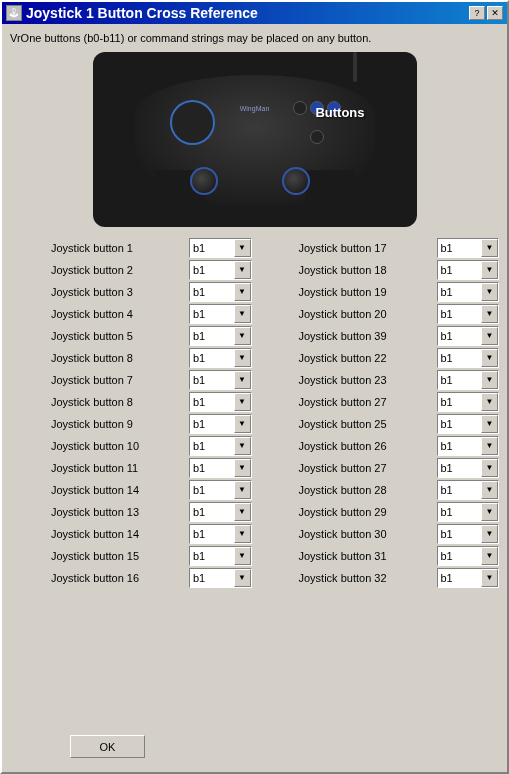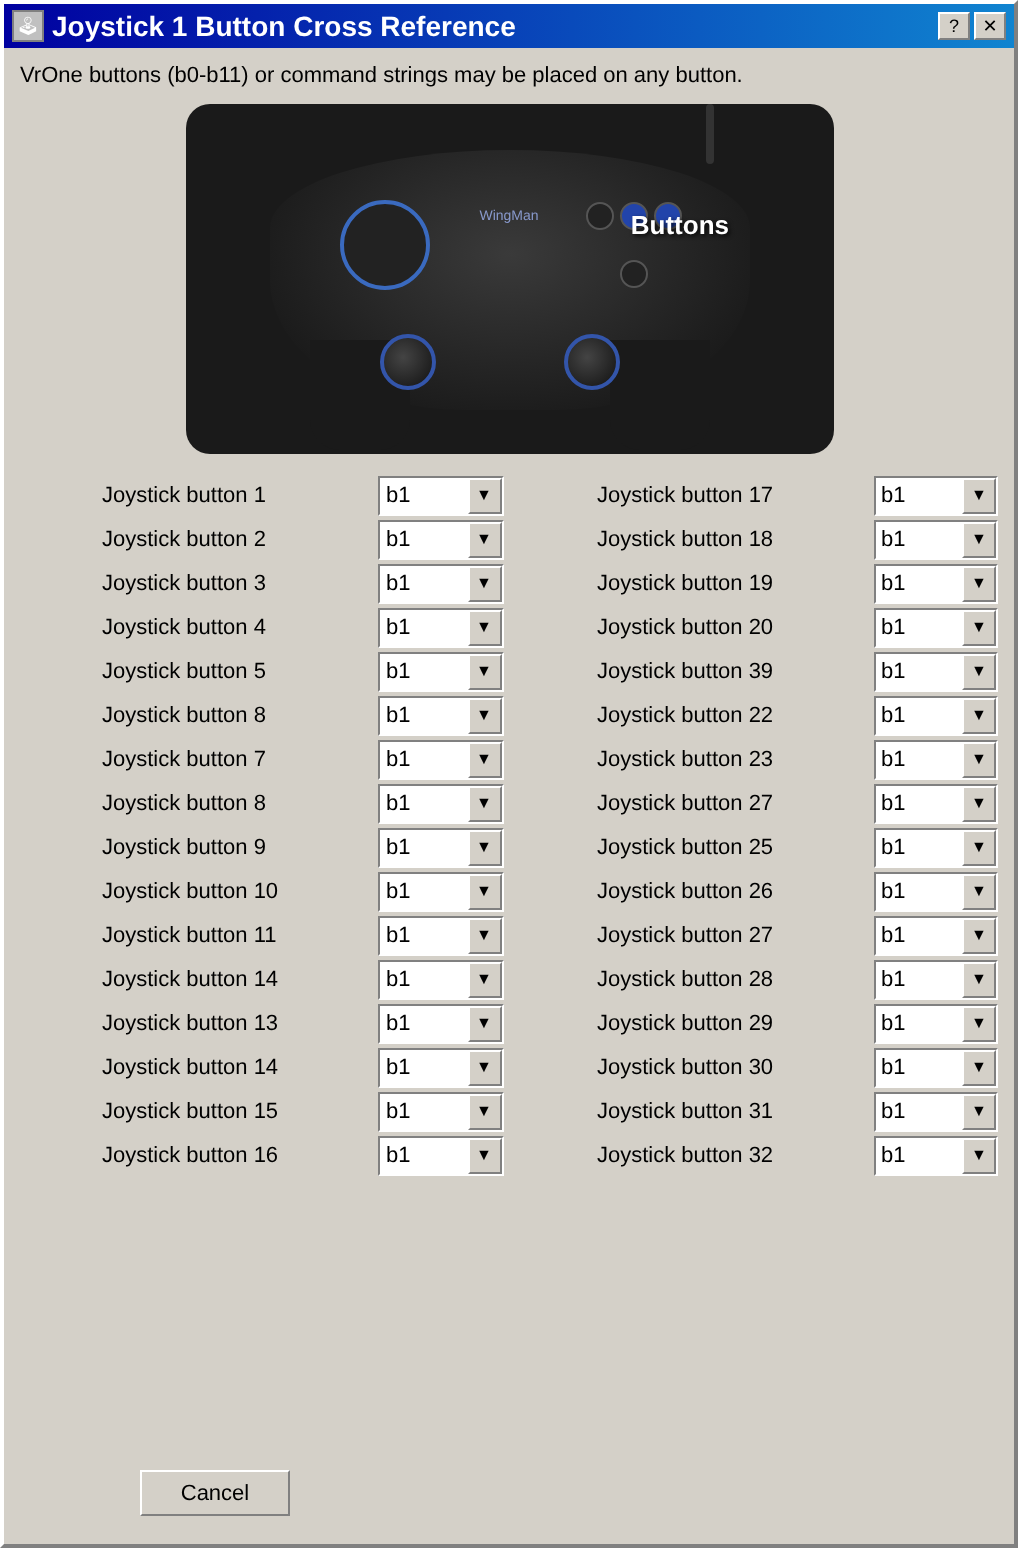--- a/index.html
+++ b/index.html
@@ -560,17 +560,17 @@
             <div class="row-select">
               <span class="select-value">b1</span>
               <span class="select-arrow">▼</span>
             </div>
           </div>
         </div>
     </div>
 
     <div class="bottom-bar">
       <button class="win-button">
-        <span>Cancel</span>
+        <span>OK</span>
       </button>
     </div>
   </div>
 </div>
 
 </body></html>

